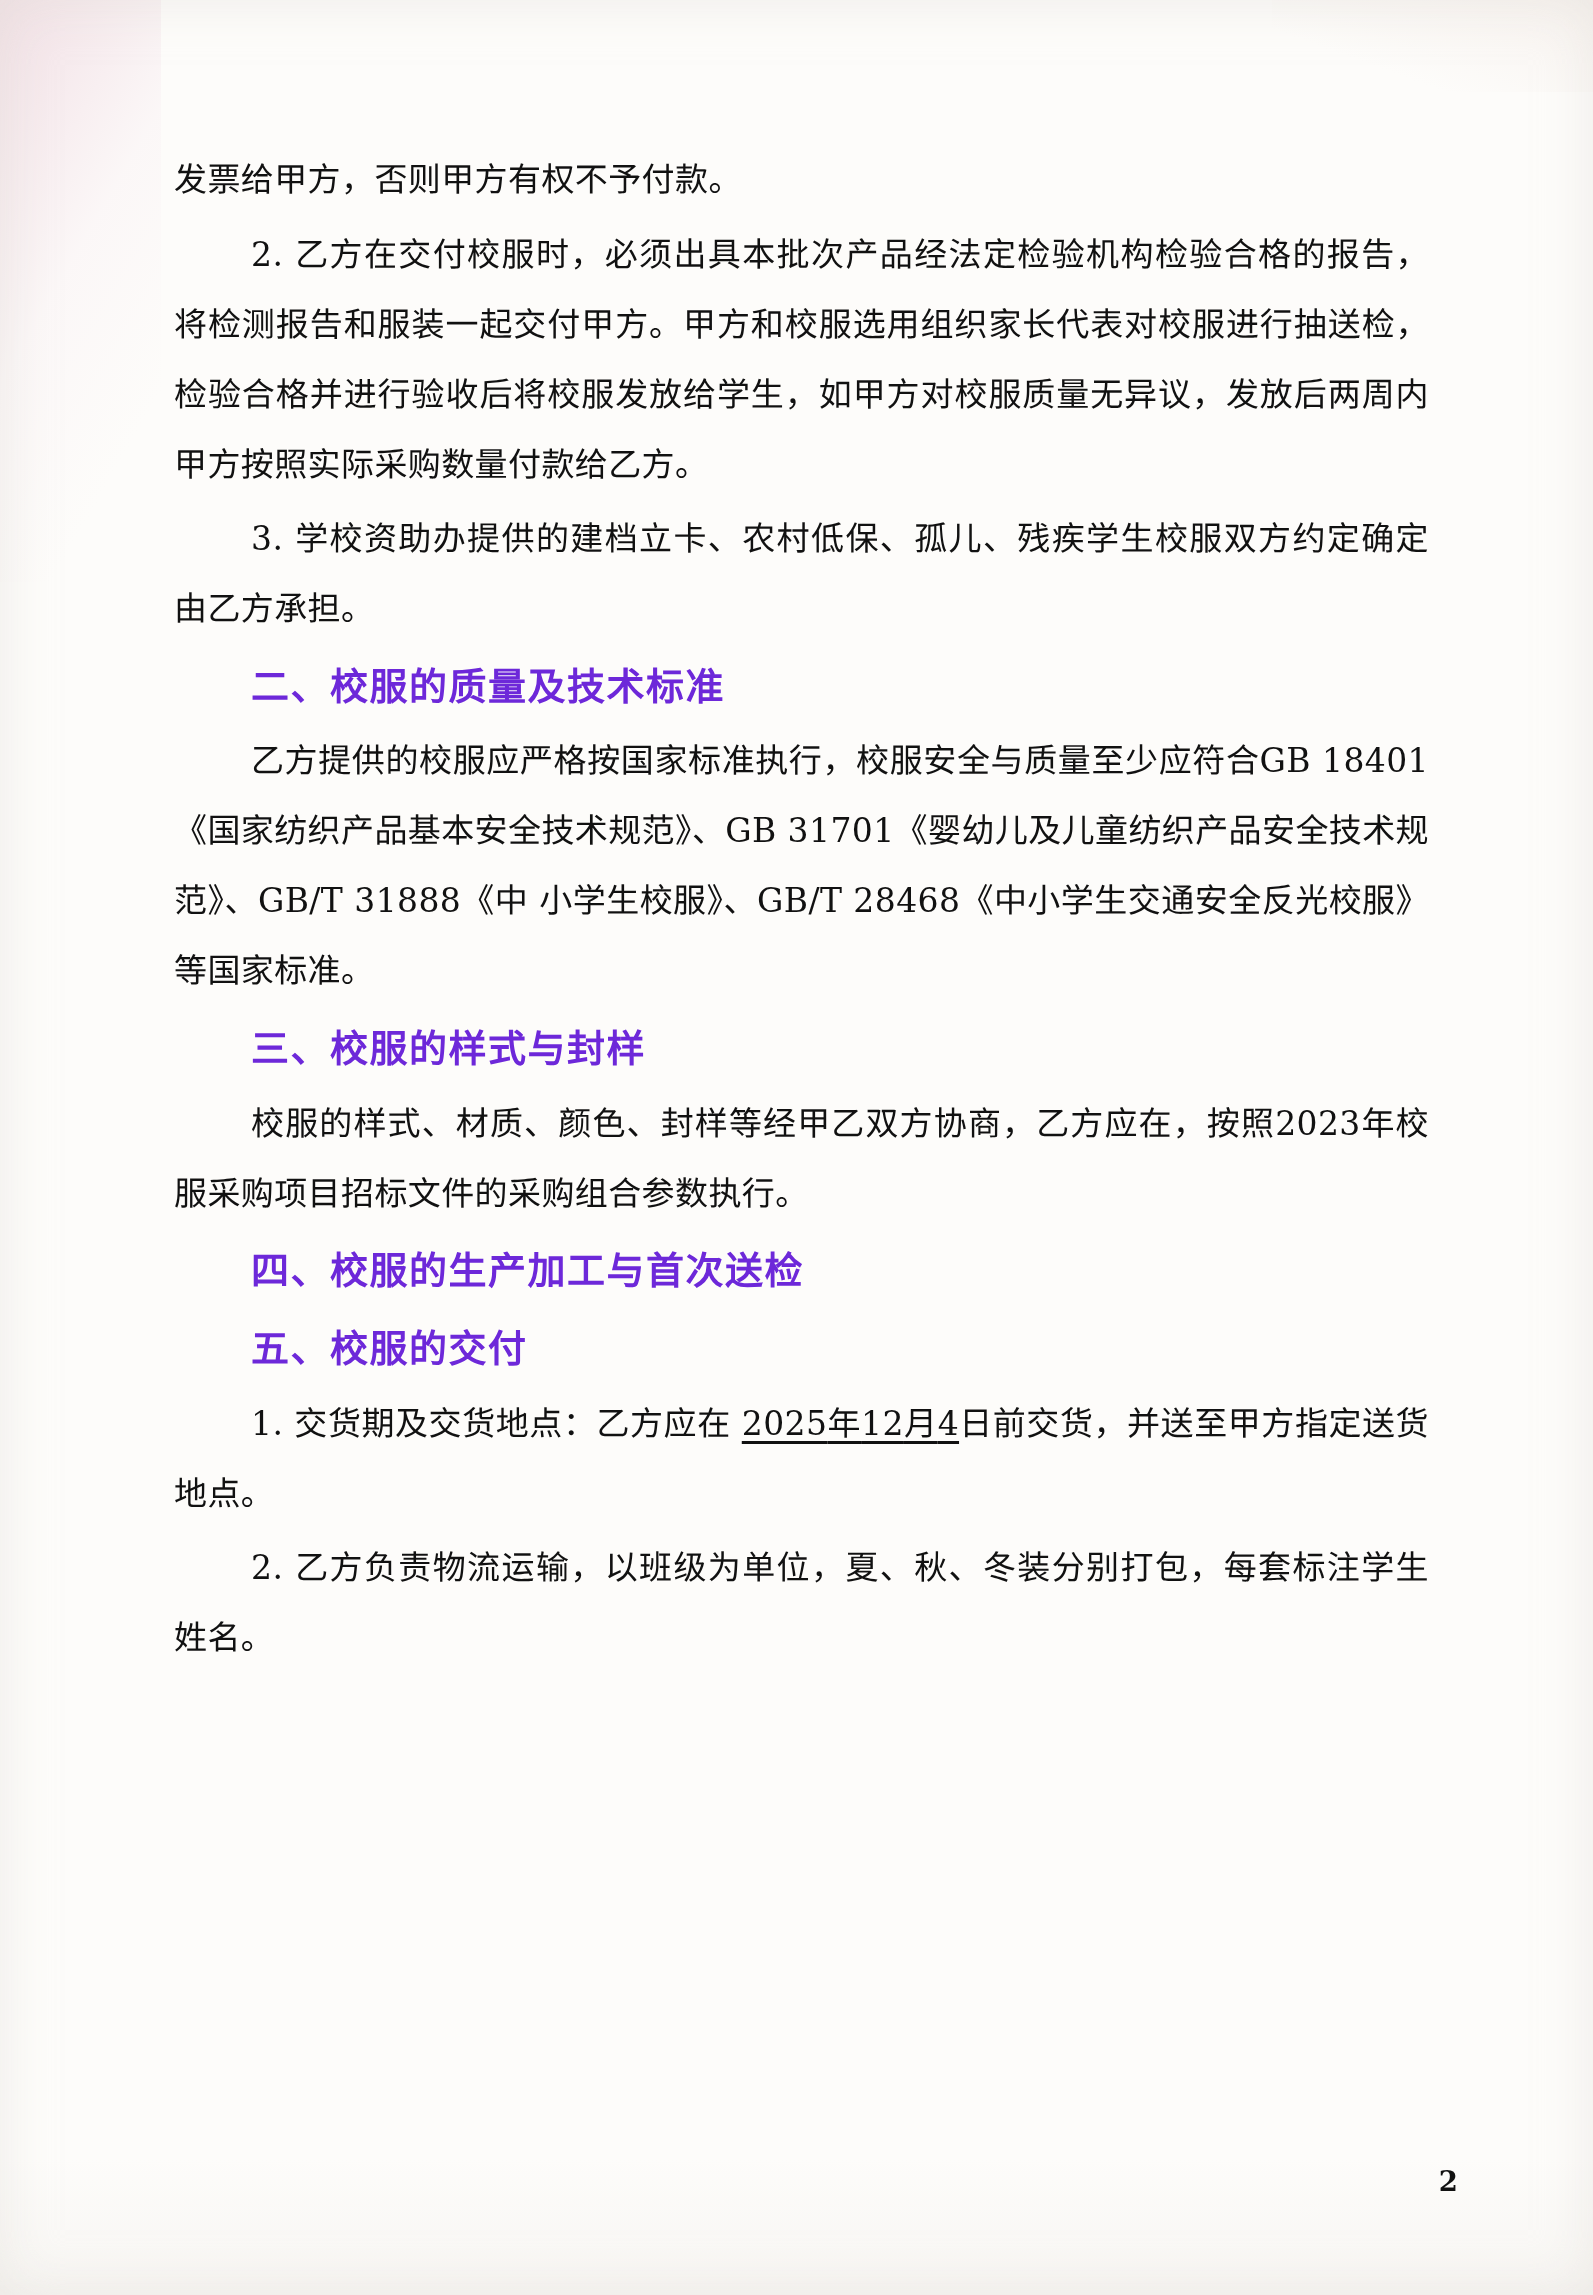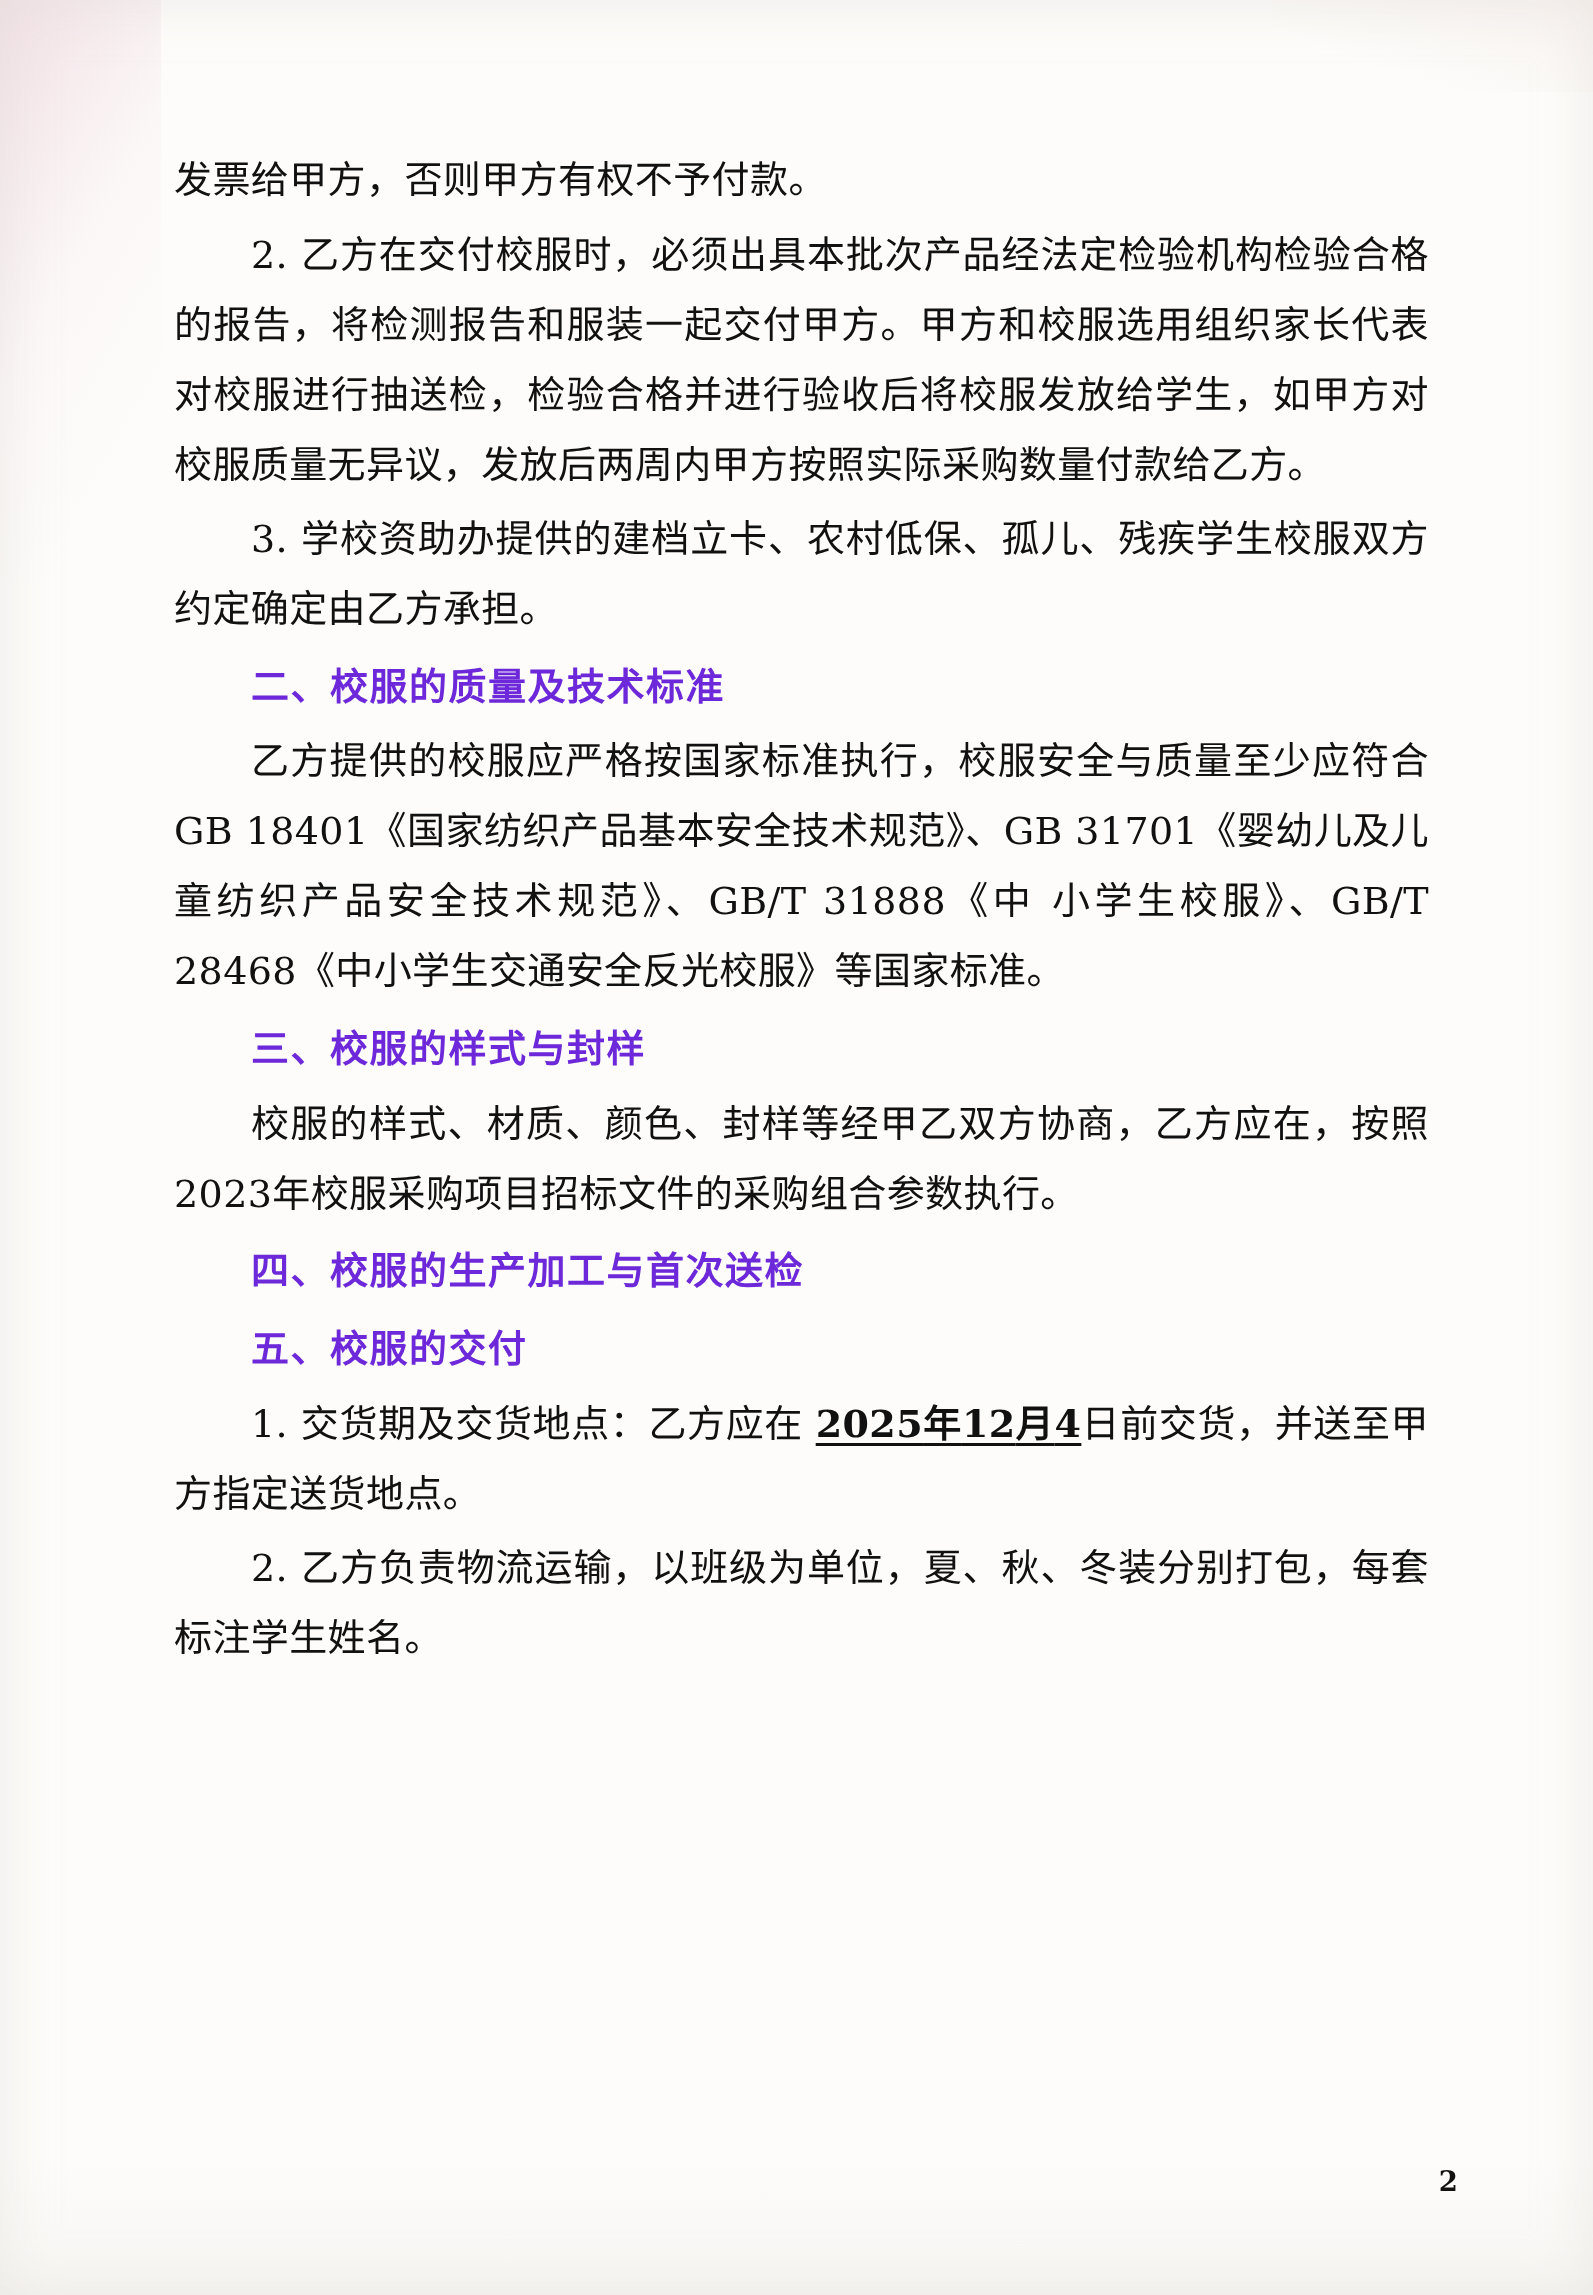--- a/index.html
+++ b/index.html
@@ -50,21 +50,21 @@
 
   .content {
     position: absolute;
     left: 174px;
     top: 145px;
     width: 1255px;
   }
 
   p.para {
     margin: 0 0 4.6px 0;
-    font-size: 38px;
+    font-size: 33px;
     line-height: 70px;
     color: #111111;
     text-align: justify;
     text-justify: inter-ideograph;
     letter-spacing: 0.4px;
     font-family: "DejaVu Serif", "Liberation Serif", serif;
   }
   p.indent {
     text-indent: 77px;
   }
@@ -73,21 +73,20 @@
     font-size: 38px;
     line-height: 70px;
     font-weight: bold;
     text-indent: 77px;
     color: #6d28d9;
     letter-spacing: 1.5px;
   }
   .u {
     text-decoration: underline;
     text-underline-offset: 6.1px;
-    font-weight: bold;
   }
   .pageno {
     position: absolute;
     right: 135px;
     bottom: 98px;
     font-size: 27.5px;
     font-weight: bold;
     color: #111;
     font-family: "DejaVu Serif", "Liberation Serif", serif;
   }

